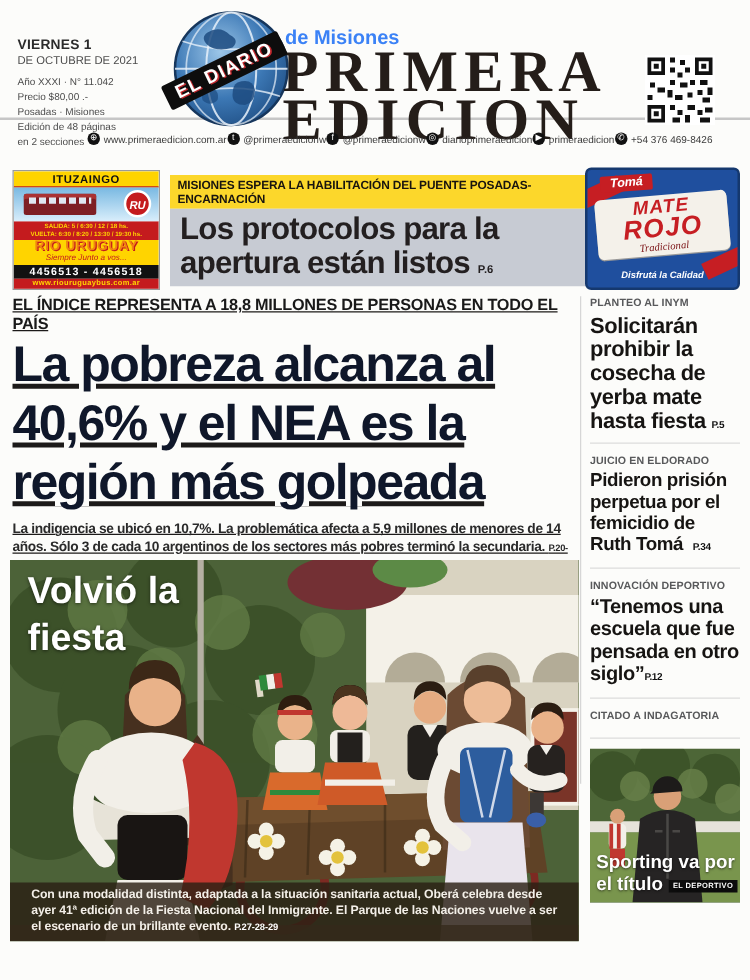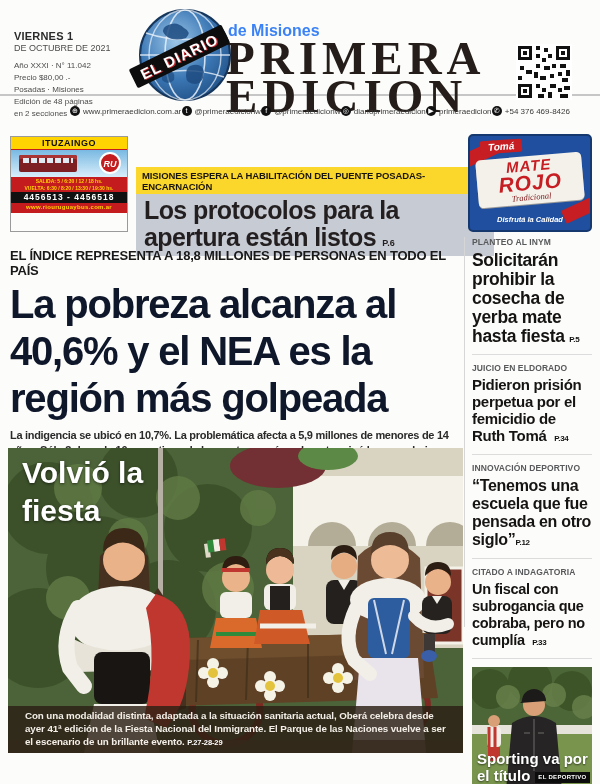--- a/index.html
+++ b/index.html
@@ -39,40 +39,40 @@
   .rio-bus::after { content:""; position:absolute; left:4px; top:3px; right:4px; height:5px; background:repeating-linear-gradient(90deg,#dfe9f2 0 6px,#7e1f24 6px 8px); }
   .rio-logo { position:absolute; right:6px; top:2px; width:22px; height:22px; border-radius:50%; background:#c41b1e; border:2px solid #fff;
               color:#fff; font-size:9px; font-weight:bold; font-style:italic; text-align:center; line-height:20px; }
   .rio-r3 { height:15px; background:#c41b1e; color:#ffd400; font-size:5px; font-weight:bold; text-align:center; line-height:1.4; padding-top:1px; }
   .rio-r4 { height:20px; background:#ffd400; text-align:center; }
   .rio-brand { font-size:11px; font-weight:bold; letter-spacing:.5px; color:#ef8410; text-shadow:1px 1px 0 #c41b1e; line-height:11px; }
   .rio-slogan { font-size:6.5px; font-style:italic; color:#c41b1e; line-height:7px; }
   .rio-r5 { height:11px; background:#111; color:#fff; font-size:8.5px; font-weight:bold; text-align:center; line-height:11px; letter-spacing:1px; }
   .rio-r6 { height:10px; background:#c41b1e; color:#ffd400; font-size:6px; font-weight:bold; text-align:center; line-height:9px; letter-spacing:.3px; }
 
-  .second-story { position:absolute; left:136px; top:6px; width:358px;margin-top:27px; }
+  .second-story { position:absolute; left:136px; top:6px; width:358px; }
   .second-kicker { background:#fcd72b; padding:3px 6px 2px; font-size:9.5px; font-weight:bold; color:#18140f; letter-spacing:-0.1px; }
   .second-box { background:#c7cbd3; padding:3px 8px 6px; }
   .second-head { font-size:25px; font-weight:bold; color:#231f20; line-height:1.06; letter-spacing:-0.6px; }
   .pref { font-size:9px; font-weight:bold; color:#231f20; letter-spacing:0; }
 
   .ad-mate { position:absolute; left:468px; top:0; width:124px; height:98px; background:#1f4f9e; border-radius:5px; border:2px solid #15386e; overflow:hidden; }
   .mate-toma { position:absolute; left:10px; top:4px; background:#c61e23; color:#fff; font-weight:bold; font-style:italic; font-size:10px; padding:1px 8px; border-radius:2px; transform:rotate(-4deg); }
   .mate-ribbon { position:absolute; left:7px; top:20px; width:106px; height:48px; background:#f4f1ea; border-radius:5px; transform:rotate(-5deg);
                  box-shadow:0 1px 0 #999; text-align:center; padding-top:2px; }
   .mate-1 { font-size:15px; font-weight:bold; font-style:italic; color:#c61e23; letter-spacing:1px; line-height:15px; }
   .mate-2 { font-size:21px; font-weight:bold; font-style:italic; color:#c61e23; letter-spacing:1px; line-height:19px; }
   .mate-3 { font-size:8.5px; font-style:italic; color:#7a1114; font-family:"Liberation Serif",serif; }
   .mate-4 { position:absolute; left:0; right:0; bottom:6px; text-align:center; color:#fff; font-size:7.5px; font-style:italic; font-weight:bold; }
   .mate-corner { position:absolute; width:40px; height:14px; background:#c61e23; }
   .mc-tl { left:-12px; top:12px; transform:rotate(-25deg); }
   .mc-br { right:-12px; bottom:14px; transform:rotate(-25deg); }
 
   
-  .main-story { position:absolute; left:10px; top:248px; width:452px; }
+  .main-story { position:absolute; left:10px; top:236px; width:452px;text-decoration:underline; }
   .main-kicker { font-size:13px; font-weight:bold; color:#191919; letter-spacing:-0.2px; }
   .main-head { font-size:40px; font-weight:bold; color:#0f172a; line-height:1.17; letter-spacing:-1.2px; margin-top:3px; }
   .main-deck { margin-top:7px; font-size:11px; font-weight:bold; color:#2a2a2a; line-height:1.3; letter-spacing:-0.3px; }
   .deck-pref { font-size:7.5px; font-weight:bold; }
   .credit { margin-top:3px; text-align:right; font-size:5.5px; color:#8a8a8a; }
 
   
   .main-photo { position:absolute; left:8px; top:448px; width:455px; height:305px; overflow:hidden; background:#53683c; }
   .main-photo svg { display:block; }
   .photo-title { position:absolute; left:14px; top:6px; color:#fff; font-size:30px; font-weight:bold; line-height:1.25; text-shadow:0 1px 3px rgba(0,0,0,.55); }
@@ -223,20 +223,24 @@
     <div class="ad-rio">
       <div class="rio-r1">ITUZAINGO</div>
       <div class="rio-r2">
         <div class="rio-bus"></div>
         <div class="rio-logo">RU</div>
       </div>
       <div class="rio-r3">
         <div>SALIDA: 5 / 6:30 / 12 / 18 hs.</div>
         <div>VUELTA: 6:30 / 8:20 / 13:30 / 19:30 hs.</div>
       </div>
+      <div class="rio-r4">
+        <div class="rio-brand">RIO URUGUAY</div>
+        <div class="rio-slogan">Siempre Junto a vos...</div>
+      </div>
       <div class="rio-r5">4456513 - 4456518</div>
       <div class="rio-r6">www.riouruguaybus.com.ar</div>
     </div>
 
     <div class="second-story">
       <div class="second-kicker">MISIONES ESPERA LA HABILITACIÓN DEL PUENTE POSADAS-ENCARNACIÓN</div>
       <div class="second-box">
         <h2 class="second-head"><span>Los protocolos para la apertura están listos</span> <span class="pref">P.6</span></h2>
       </div>
     </div>
@@ -427,21 +431,20 @@
       <div class="side-head sh-1"><span>Pidieron prisión perpetua por el femicidio de Ruth Tomá</span>&nbsp;&nbsp;<span class="side-pref">P.34</span></div>
     </div>
 
     <div class="side-item">
       <div class="side-kicker">INNOVACIÓN DEPORTIVO</div>
       <div class="side-head sh-2"><span>“Tenemos una escuela que fue pensada en otro siglo”</span><span class="side-pref">P.12</span></div>
     </div>
 
     <div class="side-item">
       <div class="side-kicker">CITADO A INDAGATORIA</div>
-      <div class="side-head sh-3"><span>Un fiscal con subrogancia que cobraba, pero no cumplía</span>&nbsp;&nbsp;<span class="side-pref">P.33</span></div>
     </div>
 
     <div class="sport">
       <svg width="120" height="123" viewBox="0 0 120 123">
         <rect width="120" height="123" fill="#4d6637"></rect>
         <g fill="#3d5429">
             <circle cx="18" cy="22" r="20"></circle>
             <circle cx="58" cy="14" r="22"></circle>
             <circle cx="100" cy="24" r="20"></circle>
           </g>

